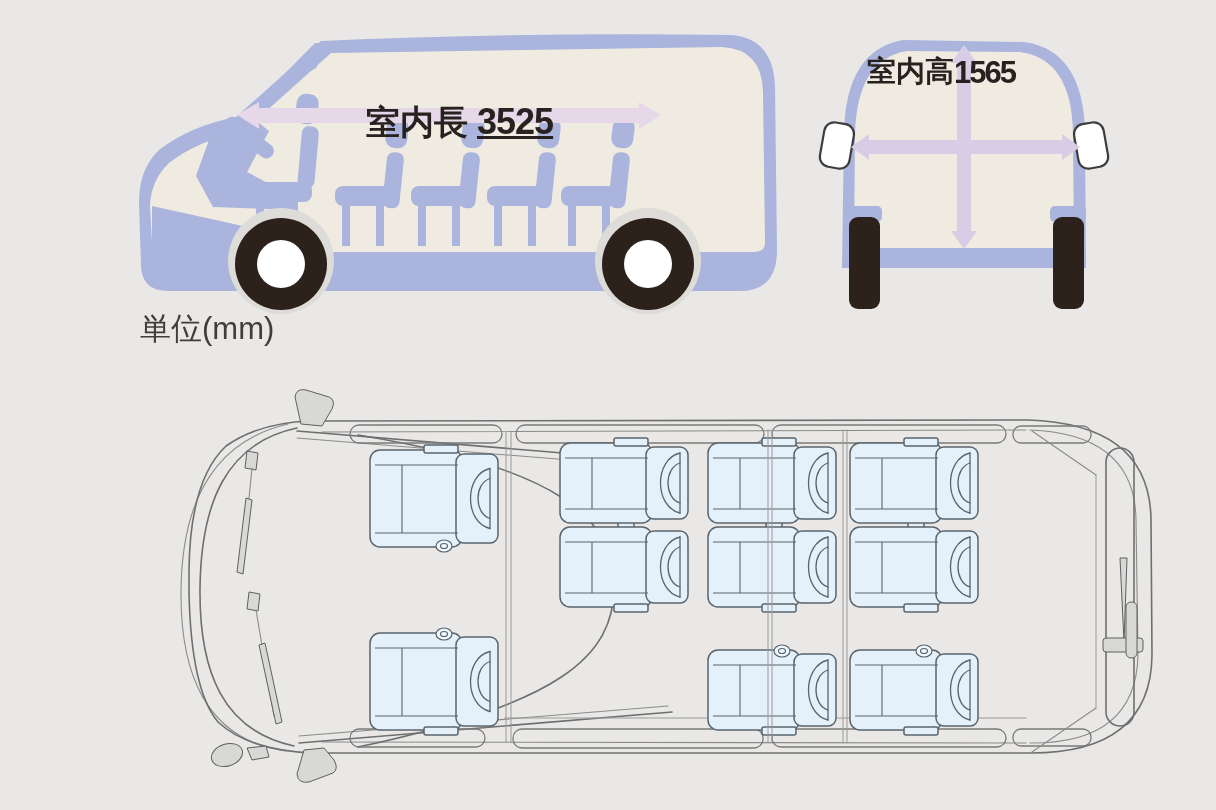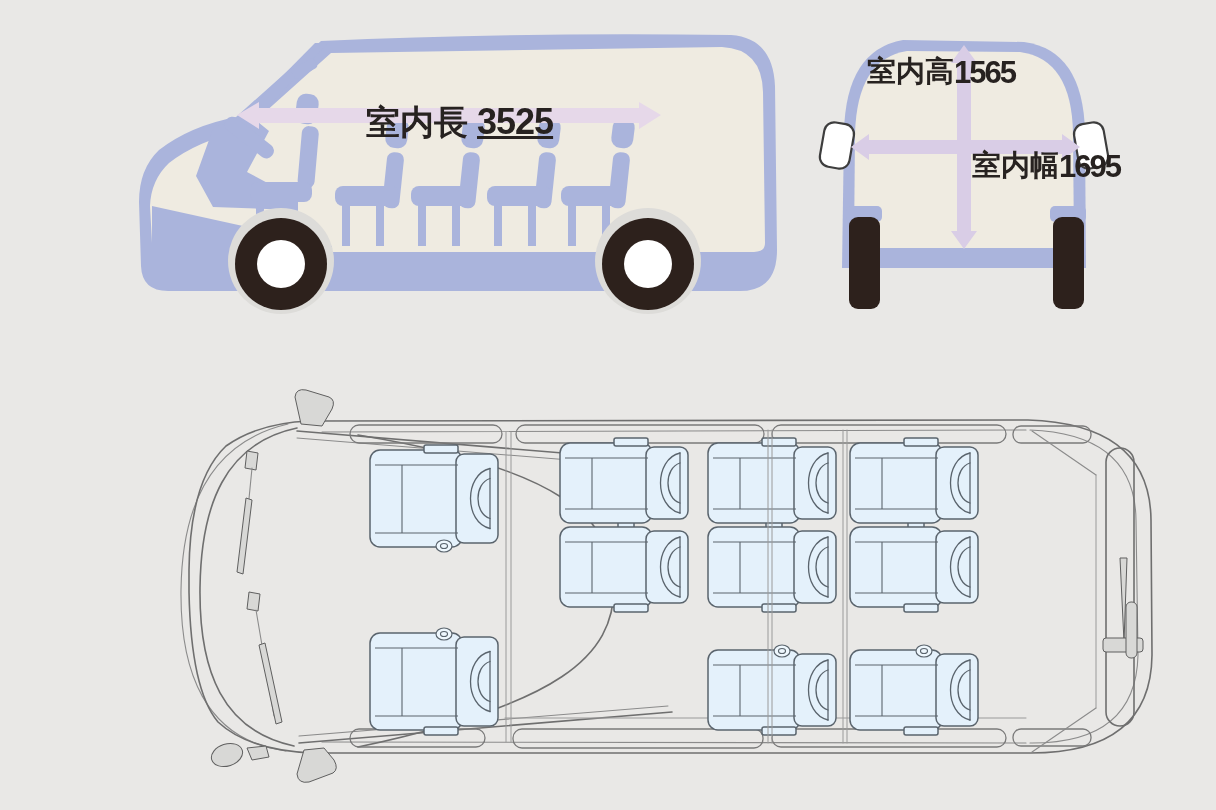--- a/index.html
+++ b/index.html
@@ -282,18 +282,15 @@
   <div class="dim side-dim">
     <span class="k">室内長</span>
     <span class="v">3525</span>
   </div>
 
   <div class="dim rear-dim rear-h">
     <span class="k">室内高</span>
     <span class="v">1565</span>
   </div>
 
-  <div class="dim rear-dim rear-w">
-    <span class="k">室内幅</span>
-    <span class="v">1695</span>
-  </div>
-
+
+  <div class="unit">単位(mm)</div>
 </div>
 
 </body></html>

